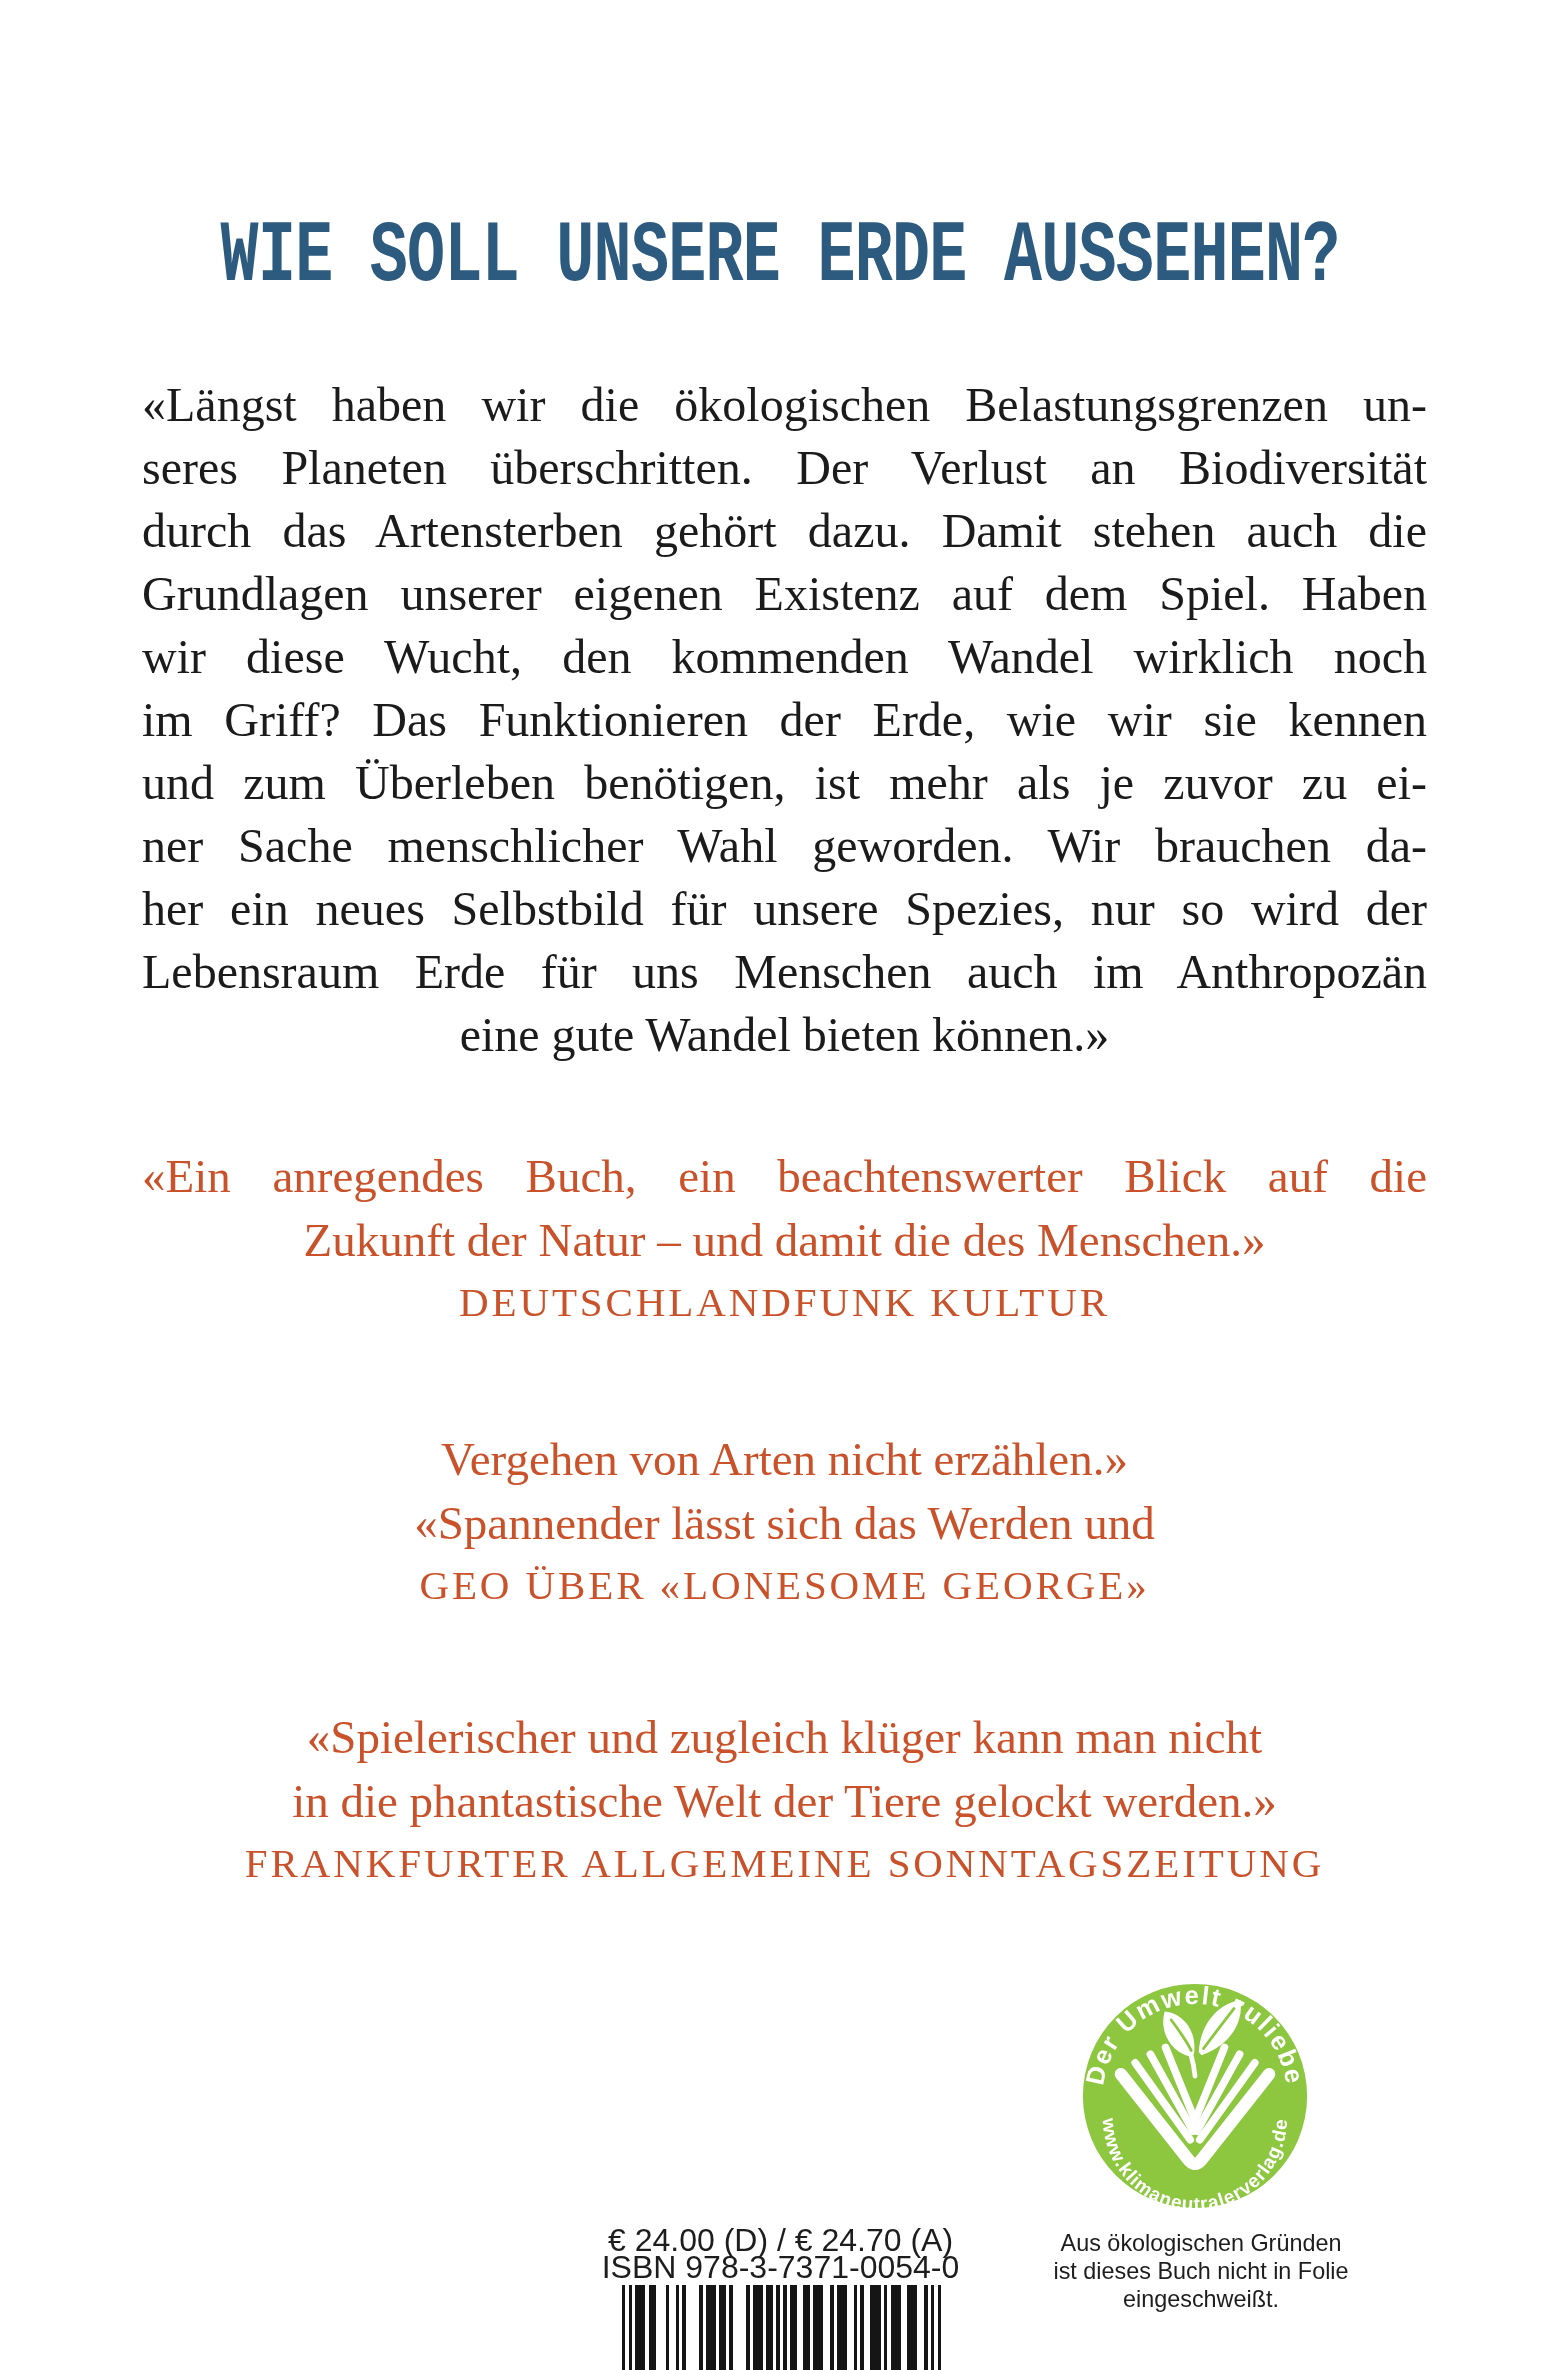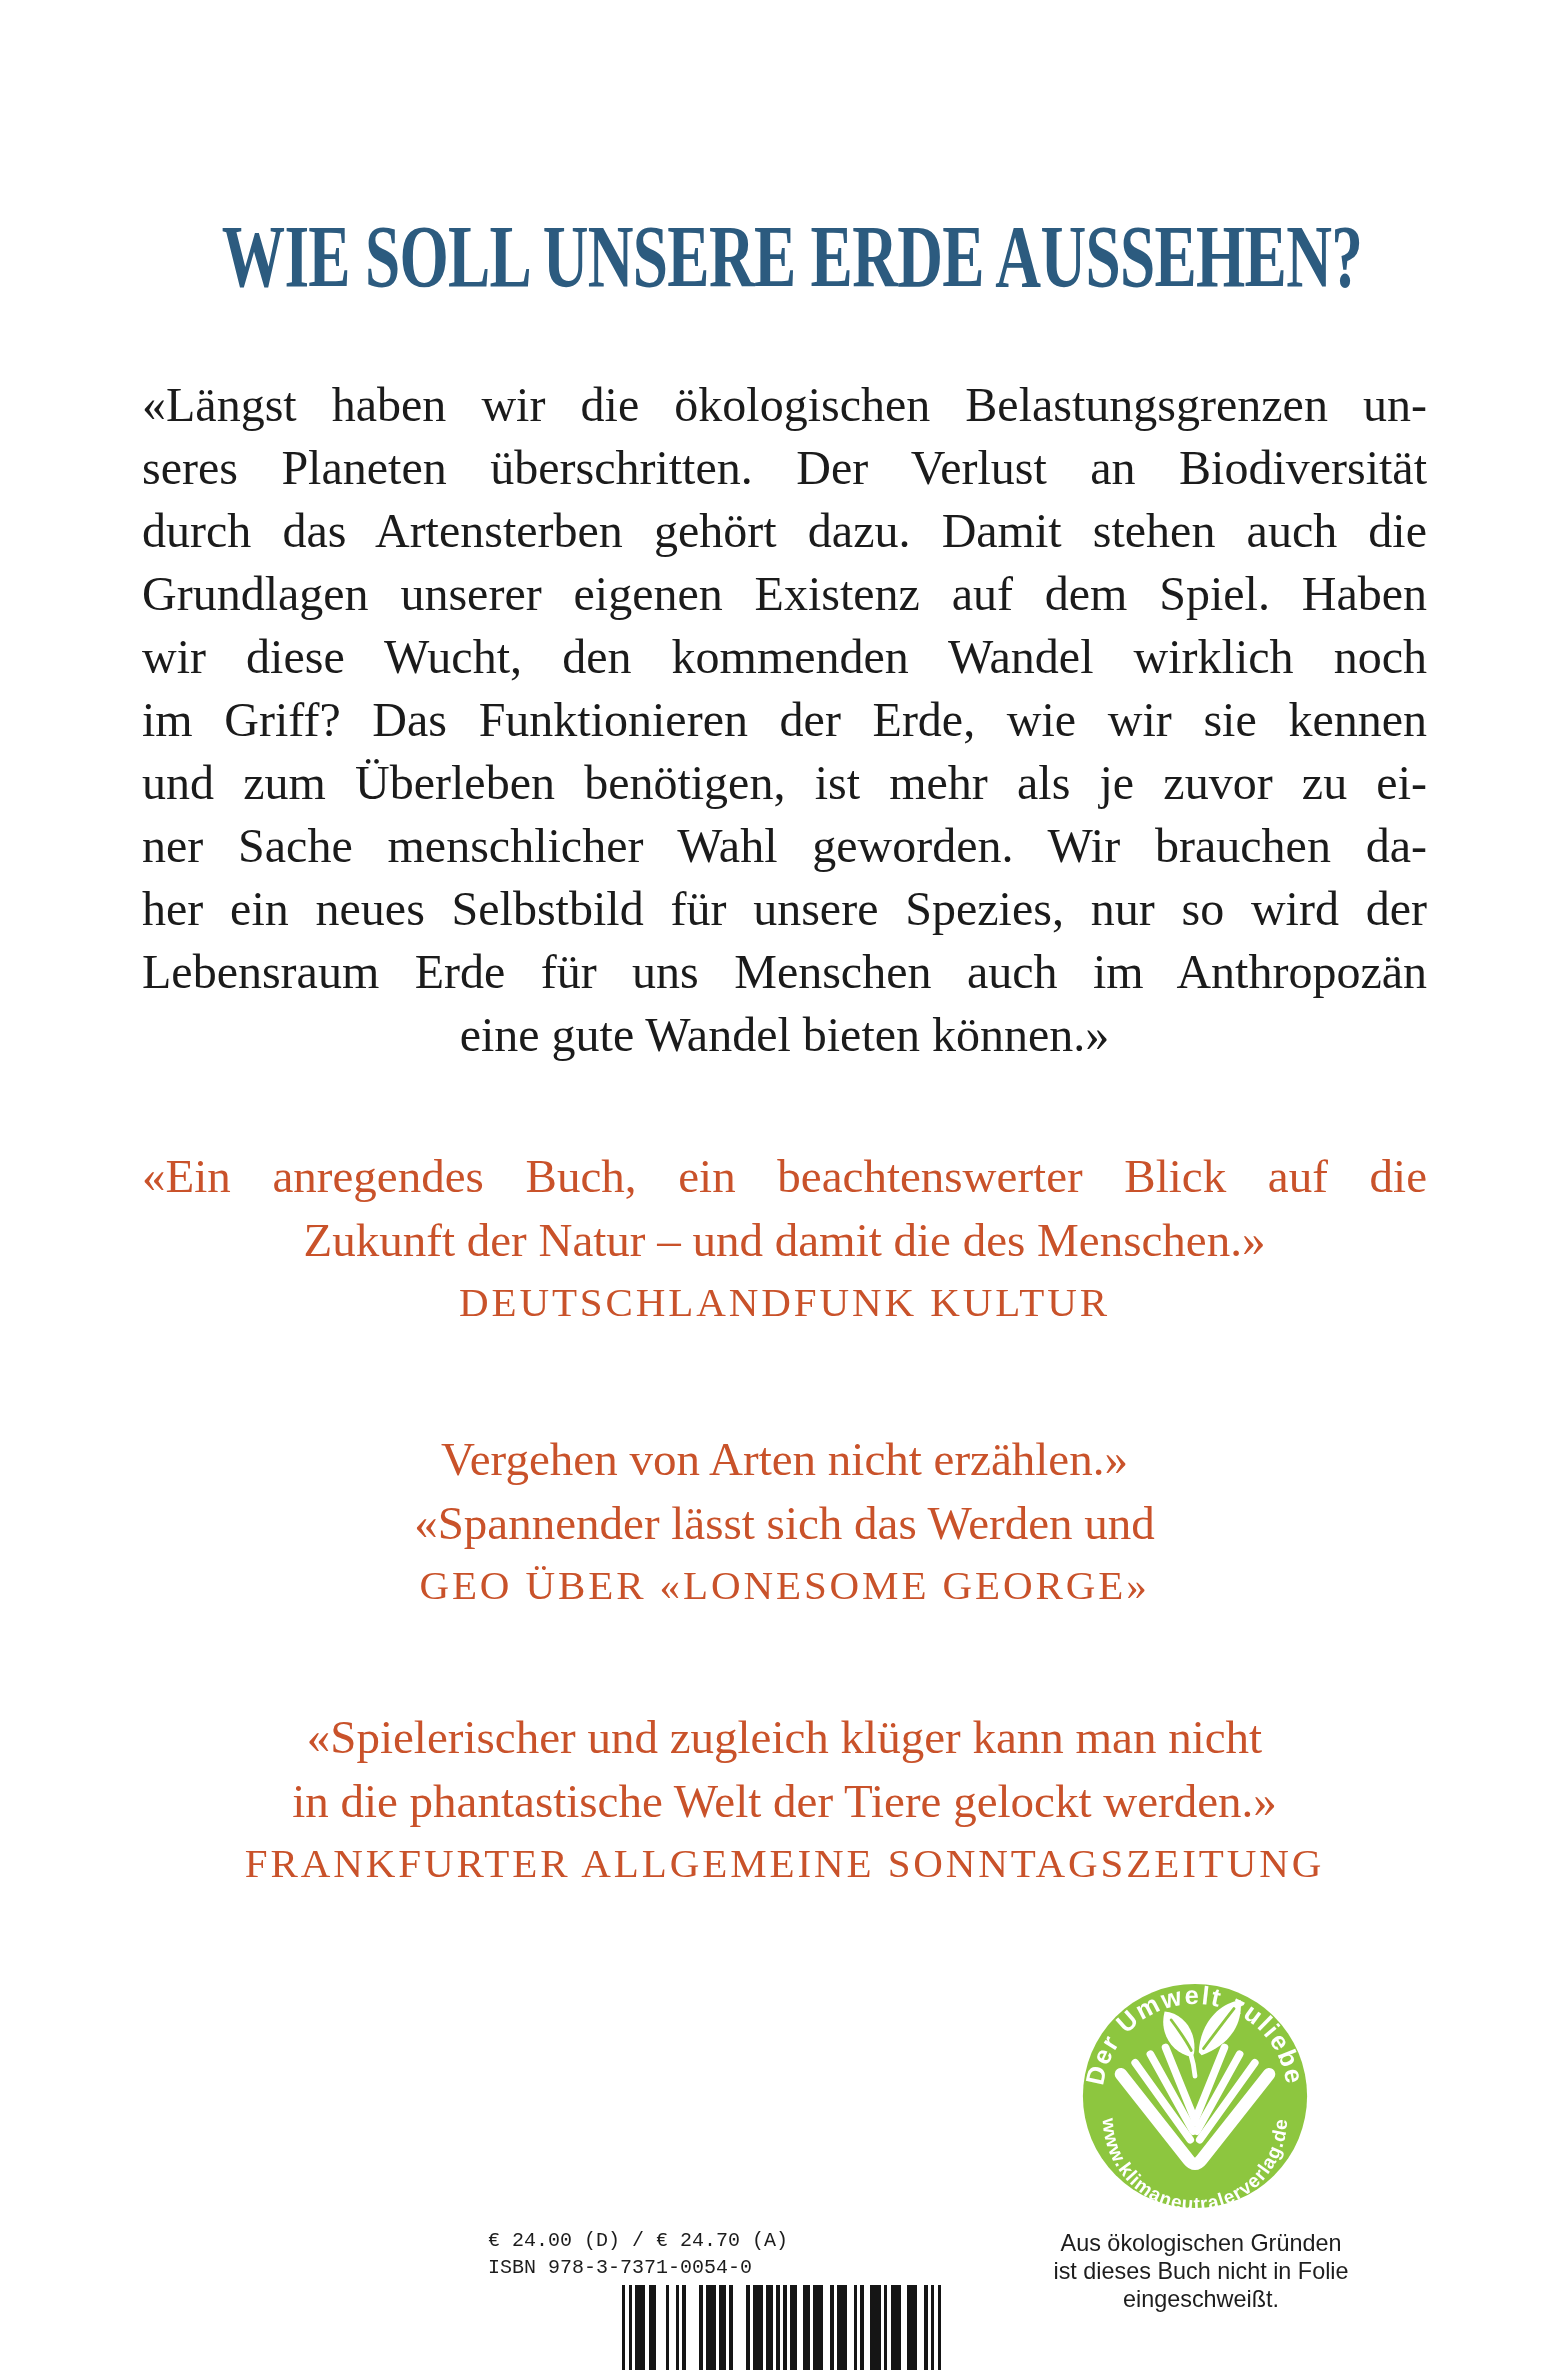--- a/index.html
+++ b/index.html
@@ -15,21 +15,21 @@
   }
 
   
   .headline {
     position: absolute;
     top: 213px;
     left: 0;
     width: 100%;
     margin: 0;
     text-align: center;
-    font-family: Liberation Serif, serif;
+    font-family: Liberation Mono, monospace;
     font-weight: bold;
     font-size: 88px;
     line-height: 1;
     color: var(--blue, #2c5b7f);
     white-space: nowrap;
   }
   .headline .squeeze {
     display: inline-block;
     transform: scaleX(0.72);
     letter-spacing: -1px;
@@ -88,23 +88,23 @@
   .badge .book-stroke { stroke: #ffffff; fill: none; stroke-linecap: round; stroke-linejoin: round; }
   .badge .leaf { fill: #ffffff; }
   .badge .vein { stroke: var(--green, #8dc63f); stroke-width: 3; fill: none; stroke-linecap: round; }
 
   
   .pricing {
     position: absolute;
     left: 488px;
     top: 2227px;
     width: 585px;
-    text-align: left;
-    font-family: Liberation Mono, monospace;
-    font-size: 20px;
+    text-align: center;
+    font-family: Liberation Sans, sans-serif;
+    font-size: 32px;
     line-height: 27px;
     color: #1d1d1d;
   }
 
   
   .barcode {
     position: absolute;
     left: 622px;
     top: 2285px;
     width: 319px;

